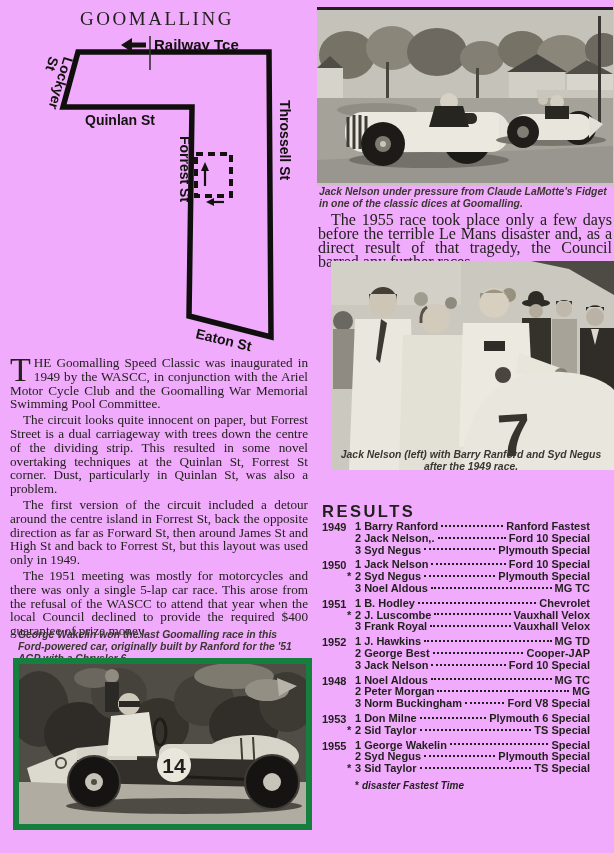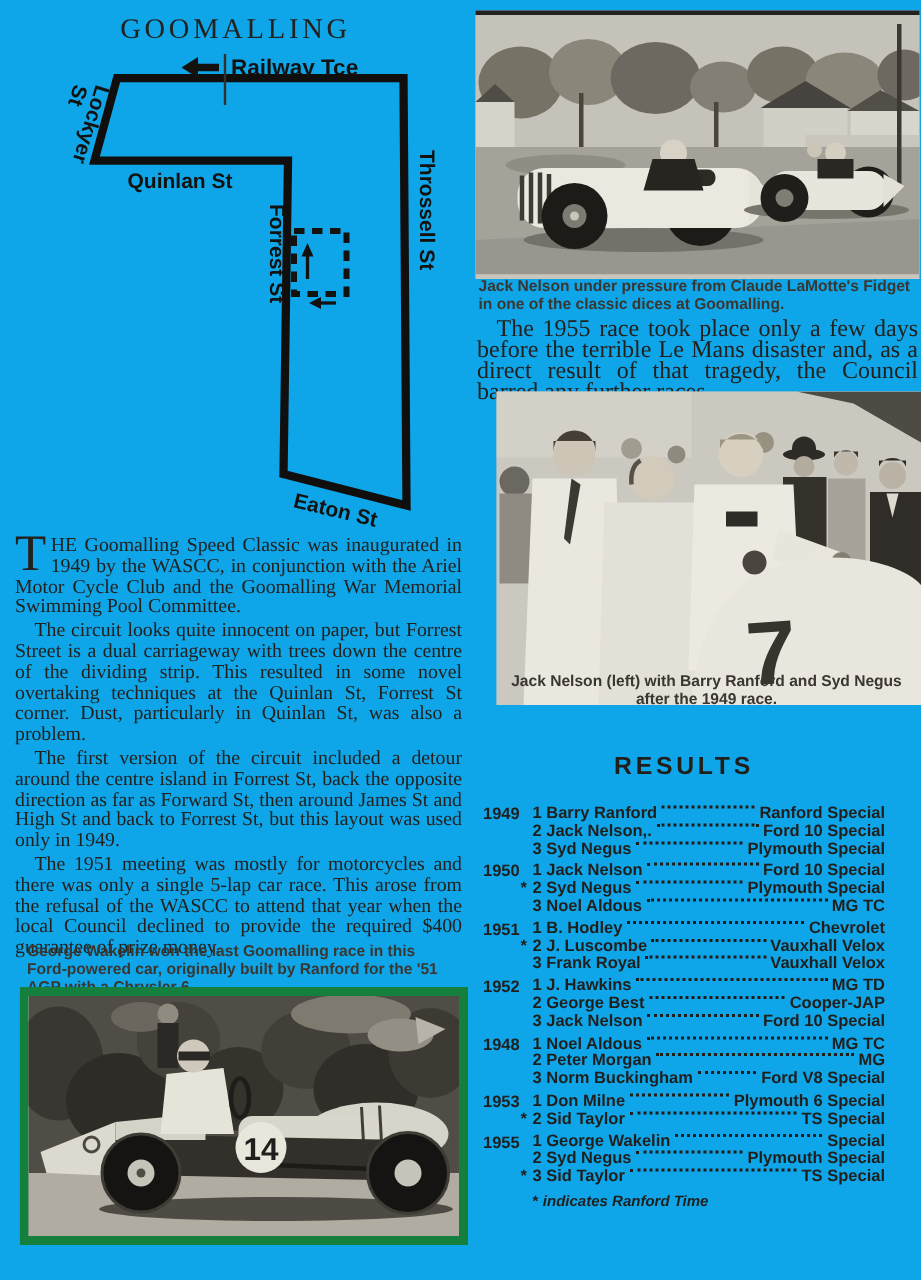--- a/index.html
+++ b/index.html
@@ -1,56 +1,56 @@
 <!DOCTYPE html>
 <html><head>
 <meta charset="utf-8">
 <style>
   html,body{margin:0;padding:0;}
   body{background:#e9e8e4;}
-  .page{position:relative;width:614px;height:853px;background:#0ea5e9;overflow:hidden;
+  .page{position:relative;width:614px;height:853px;background:#f0abfc;overflow:hidden;
         font-family:"Liberation Serif",serif;color:#1f1d1a;}
 
   
   .map-block{position:absolute;left:8px;top:4px;width:300px;height:348px;}
   .mtitle{font-family:"Liberation Serif",serif;font-size:19px;letter-spacing:2.5px;fill:#23211d;}
   .mlabel{font-family:"Liberation Sans",sans-serif;font-weight:bold;font-size:14px;fill:#14120f;}
   .mlabel.big{font-size:15px;}
 
   
   .article{position:absolute;left:10px;top:356px;width:298px;
            font-size:13.2px;line-height:13.8px;text-align:justify;color:#23211d;}
   .article p{margin:0 0 2px 0;}
   .article p.indent{text-indent:13px;}
   .dropcap{float:left;font-size:34px;line-height:26px;padding:1px 3px 0 0;font-weight:normal;}
 
-  .caption{font-family:"Liberation Sans",sans-serif;font-weight:bold;
+  .caption{font-family:"Liberation Sans",sans-serif;font-style:italic;font-weight:bold;
            font-size:10.4px;line-height:12.2px;color:#3a3731;}
   .cap3{position:absolute;left:18px;top:629px;width:286px;}
   .cap1{position:absolute;left:319px;top:186px;width:291px;}
   .cap2{position:absolute;left:331px;top:449px;width:280px;text-align:center;}
 
   .para5{position:absolute;left:318px;top:213px;width:294px;margin:0;
          font-size:16px;line-height:13.9px;text-align:justify;text-indent:13px;color:#23211d;}
 
   
   .photo{position:absolute;background:#c8c5bd;}
   .photo svg{display:block;}
   .photo1{left:317px;top:7px;width:296px;height:176px;border-top:3px solid #23211d;}
   .photo2{left:331px;top:261px;width:283px;height:209px;}
   .photo3{left:13px;top:658px;width:287px;height:160px;border:6px solid #15803d;}
 
   
   .results{position:absolute;left:322px;top:502px;width:268px;
            font-family:"Liberation Sans",sans-serif;font-weight:bold;font-size:11px;color:#211f1c;}
-  .results-title{text-align:center;font-size:16.5px;letter-spacing:2.5px;margin-bottom:16px;}
+  .results-title{text-align:left;font-size:16.5px;letter-spacing:2.5px;margin-bottom:0;}
   .yrow{display:flex;margin-bottom:3px;}
   .ycell{width:33px;flex:none;}
   .entries{flex:1;min-width:0;}
-  .entry{display:flex;align-items:flex-start;line-height:11.8px;position:relative;}
+  .entry{display:flex;align-items:center;line-height:11.8px;position:relative;}
   .mk{position:absolute;left:-8px;bottom:0;font-size:11px;}
   .pn{white-space:nowrap;}
   .ld{flex:1;min-width:10px;border-bottom:2px dotted #211f1c;margin:0 3px 2px 3px;}
   .car{white-space:nowrap;}
   .footnote{margin:5px 0 0 33px;font-size:10px;font-weight:bold;}
   .fn-text{font-style:italic;margin-left:3px;}
 
   .footer{position:absolute;left:12px;top:826px;font-family:"Liberation Sans",sans-serif;
           font-style:italic;font-weight:bold;font-size:10.8px;color:#46433d;}
 </style>
@@ -275,21 +275,21 @@
   <div class="results">
     <div class="results-title">RESULTS</div>
     <div class="results-rows">
         <div class="yrow">
           <span class="ycell">1949</span>
           <div class="entries">
             <div class="entry">
               <span class="mk"></span>
               <span class="pn">1 Barry Ranford</span>
               <span class="ld"></span>
-              <span class="car">Ranford Special</span>
+              <span class="car">Ranford Fastest</span>
             </div>
             <div class="entry">
               <span class="mk"></span>
               <span class="pn">2 Jack Nelson,.</span>
               <span class="ld"></span>
               <span class="car">Ford 10 Special</span>
             </div>
             <div class="entry">
               <span class="mk"></span>
               <span class="pn">3 Syd Negus</span>
@@ -424,16 +424,16 @@
             </div>
             <div class="entry">
               <span class="mk">*</span>
               <span class="pn">3 Sid Taylor</span>
               <span class="ld"></span>
               <span class="car">TS Special</span>
             </div>
           </div>
         </div>
       </div>
-    <div class="footnote"><span class="fn-marker">*</span><span class="fn-text">indicates Ranford Time</span></div>
+    <div class="footnote"><span class="fn-marker">*</span><span class="fn-text">disaster Fastest Time</span></div>
   </div>
 
 </div>
 
 </body></html>

